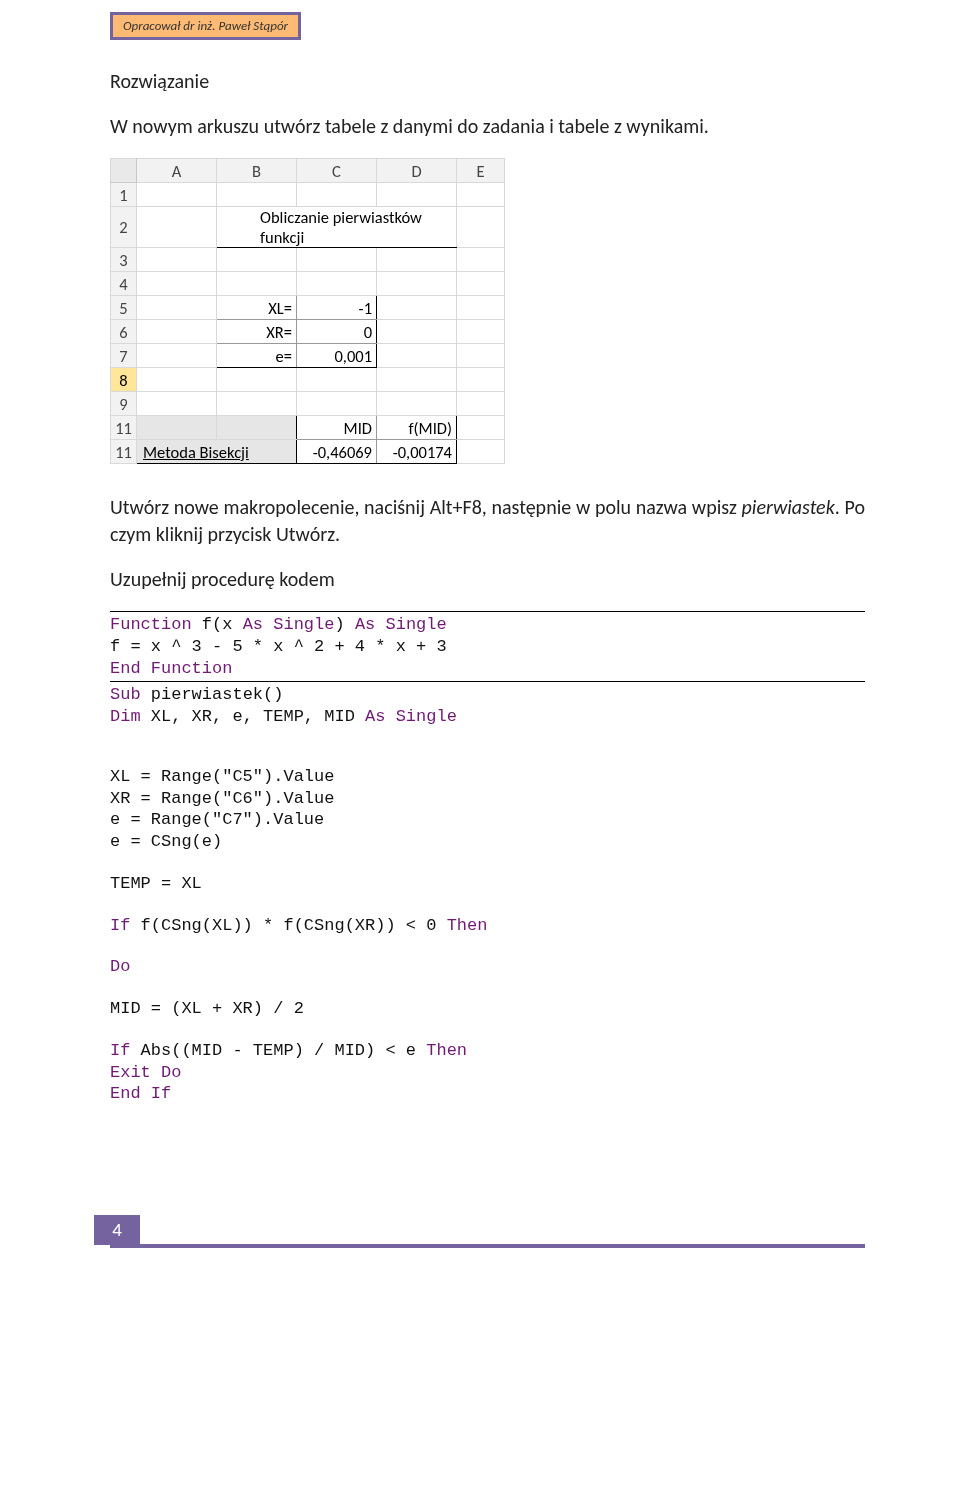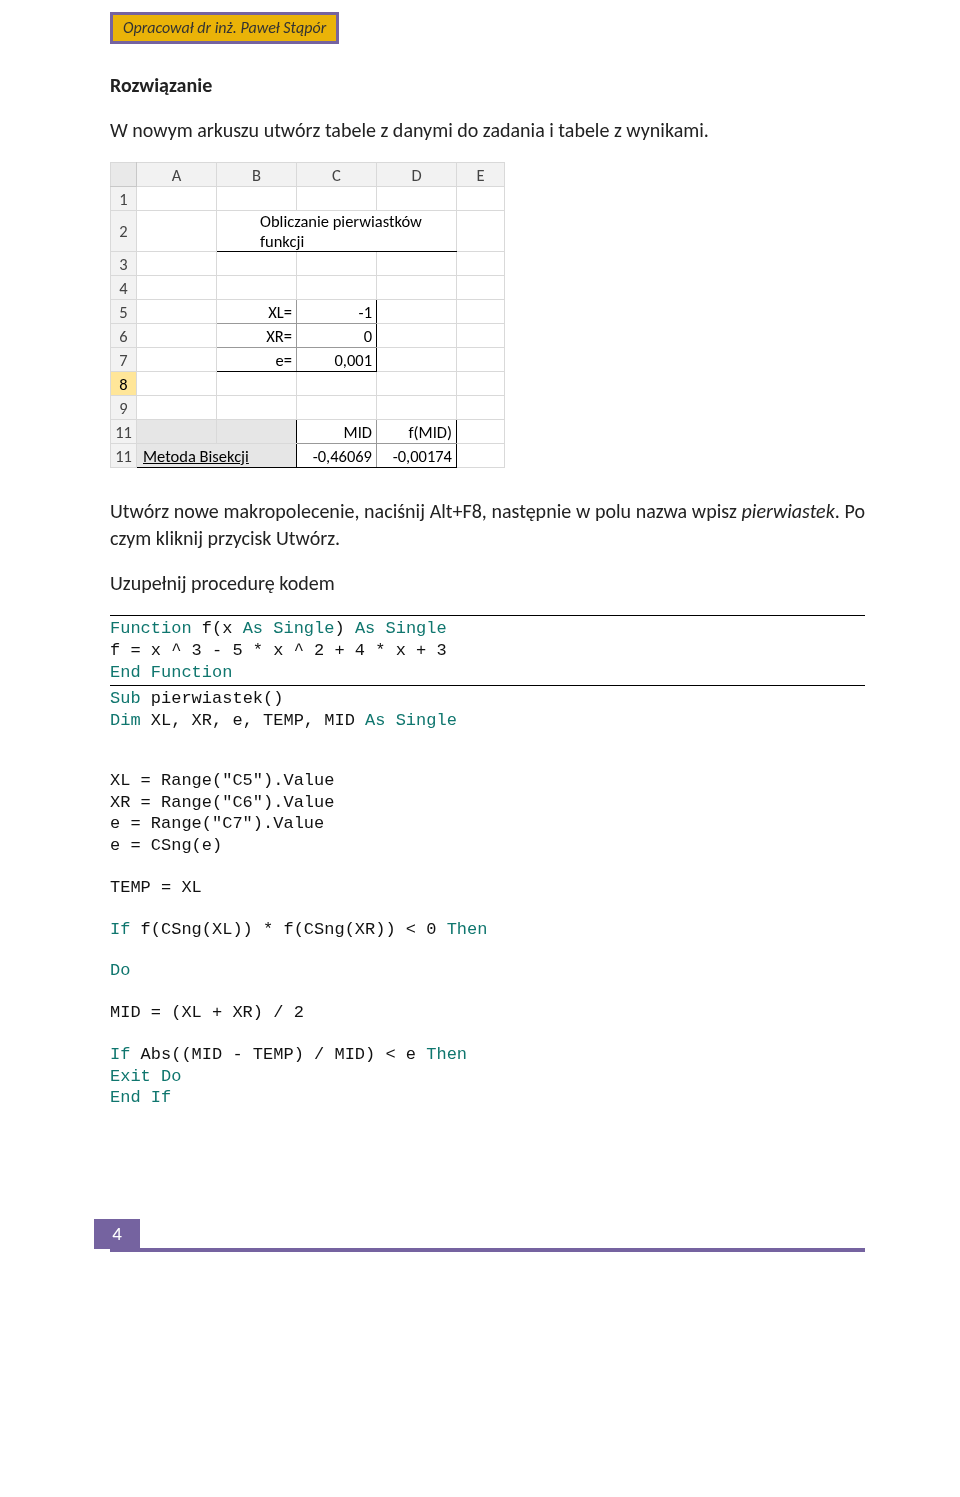--- a/index.html
+++ b/index.html
@@ -17,31 +17,31 @@
   }
   .header-bar {
     margin-top: 12px;
     margin-bottom: 28px;
   }
   .header-box {
     display: inline-block;
     border: 3px solid #7563a0;
     padding: 3px 10px 4px 10px;
     font-style: italic;
-    font-size: 16px;
+    font-size: 13px;
     color: #333;
-    background: #eab308;
+    background: #fdba74;
   }
   .body-text {
     font-size: 20px;
     line-height: 1.35;
     margin: 0 0 18px 0;
     text-align: justify;
   }
-  .bold { font-weight: bold; }
+  .bold { font-weight: normal; }
   .italic { font-style: italic; }
 
   
   .sheet-wrap { margin: 6px 0 30px 0; }
   table.sheet {
     border-collapse: collapse;
     font-family: Calibri, Arial, sans-serif;
     font-size: 16.5px;
   }
   .sheet th, .sheet td {
@@ -103,21 +103,21 @@
     font-size: 17px;
     line-height: 1.28;
     white-space: pre;
     color: #111;
   }
   .code-sep {
     border-top: 1px solid #000;
     margin: 2px 0 2px 0;
     height: 0;
   }
-  .kw { color: #0f766e; }
+  .kw { color: #701a75; }
   .spacer-sm { height: 20px; }
   .spacer-md { height: 38px; }
 
   
   .footer {
     position: relative;
     margin-top: 110px;
   }
   .footer-bar {
     background: #7563a0;

